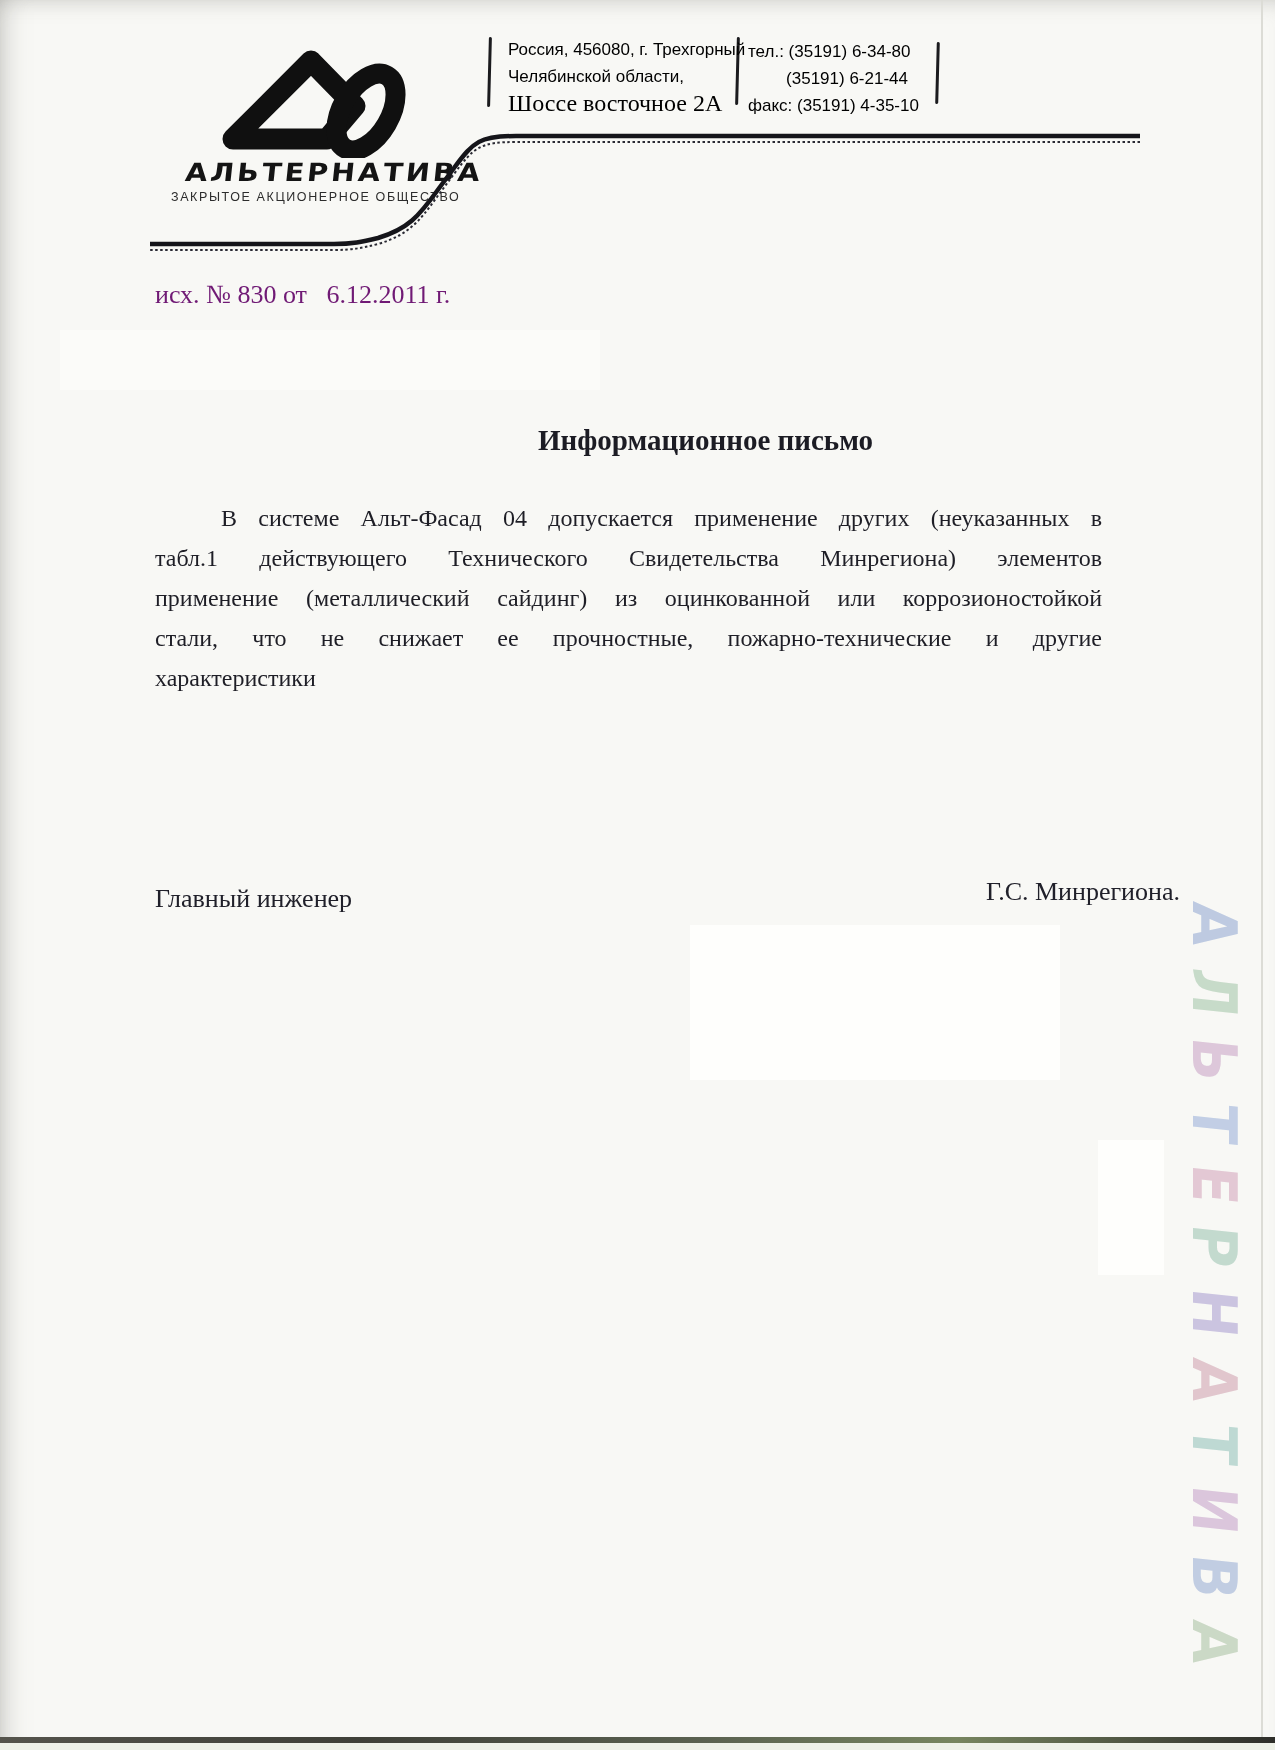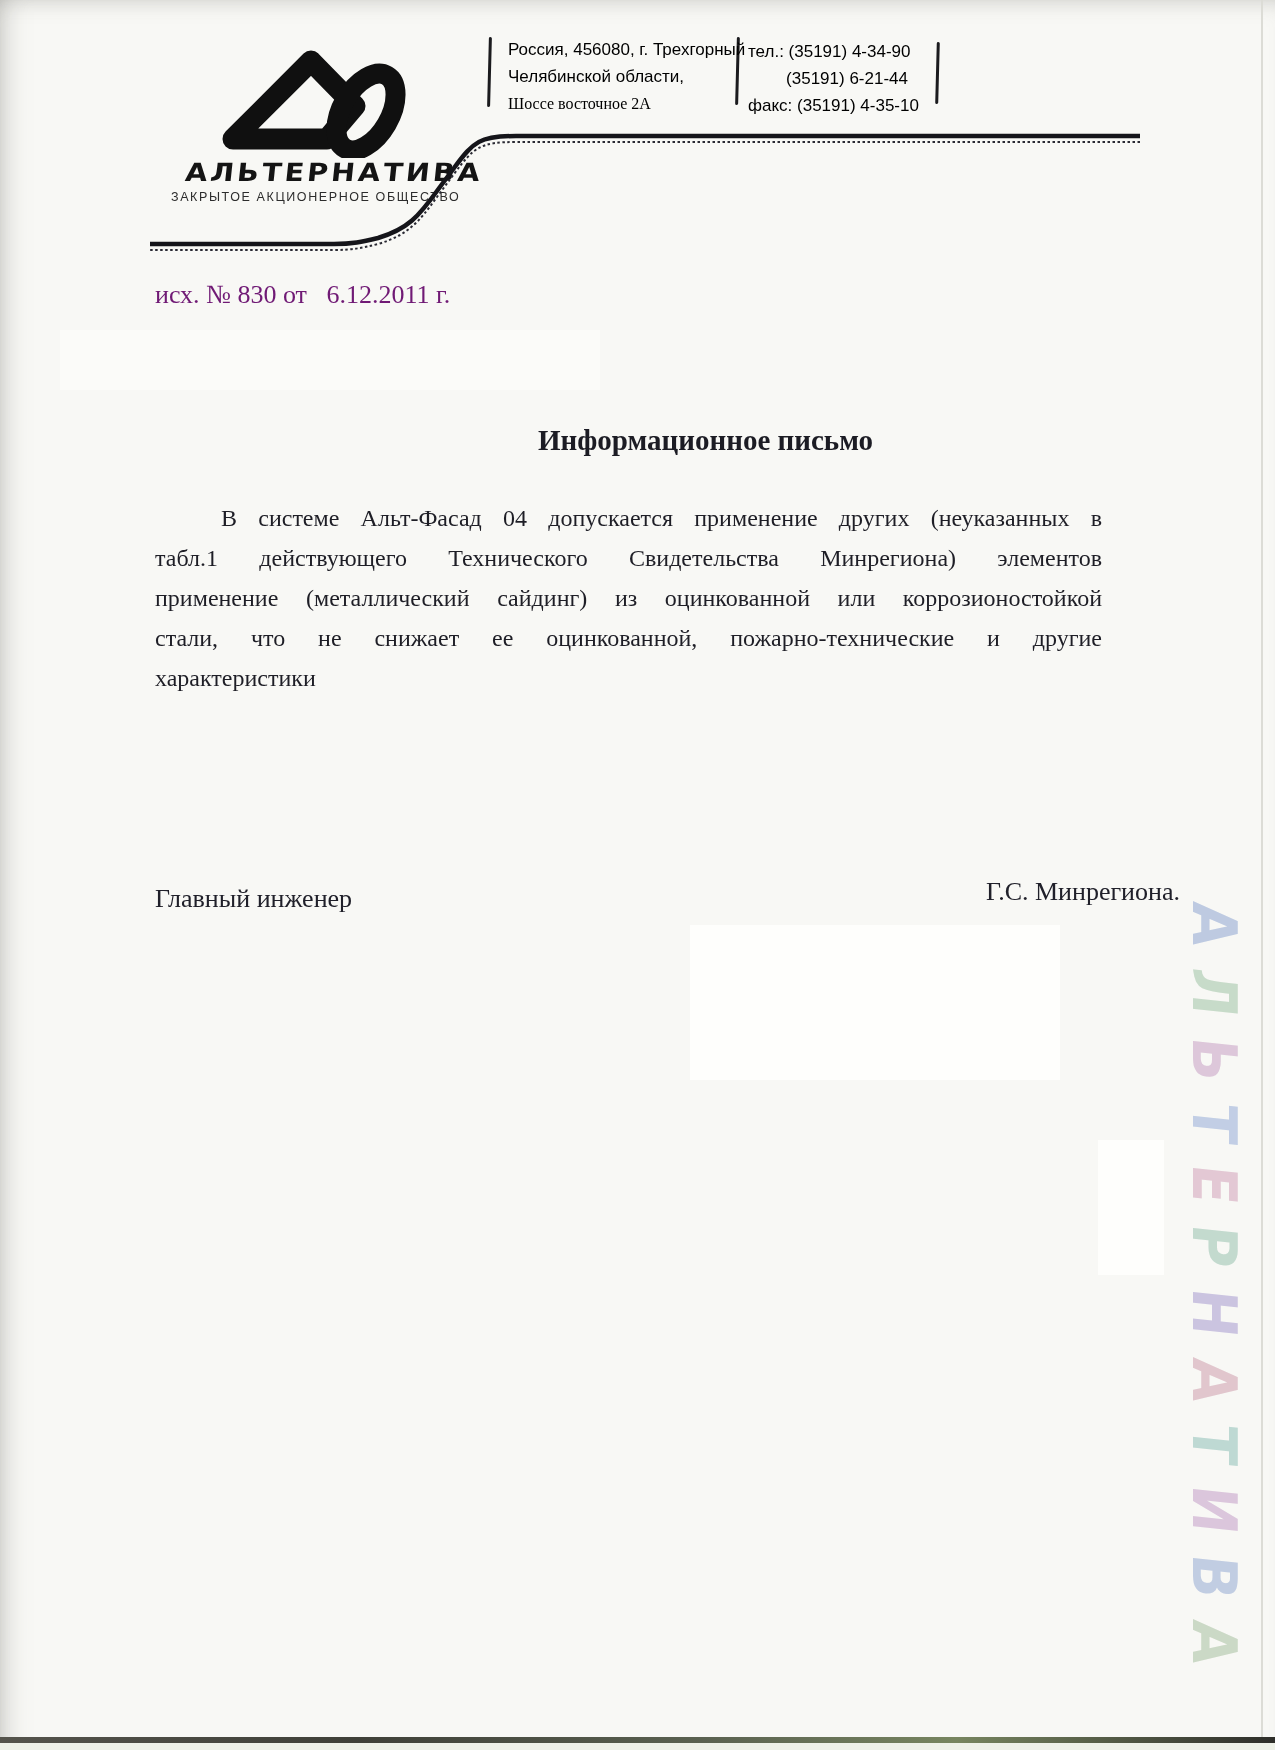--- a/index.html
+++ b/index.html
@@ -48,21 +48,21 @@
   .hdr-divider.d1 { left: 488px; top: 37px; height: 70px; }
   .hdr-divider.d2 { left: 736px; top: 37px; height: 68px; }
   .hdr-divider.d3 { left: 936px; top: 42px; height: 62px; }
   .hdr-col {
     position: absolute;
     font-family: "Liberation Sans", sans-serif;
     font-size: 17px; line-height: 27px; color: #000000;
     white-space: nowrap;
   }
   .hdr-address { left: 508px; top: 36px; }
-  .hdr-address .serif-line { font-family: "Liberation Serif", serif; font-size: 16px; }
+  .hdr-address .serif-line { font-family: "Liberation Serif", serif; font-size: 24px; }
   .hdr-phones { left: 748px; top: 38px; width: 160px; text-align: right; }
   .hdr-web { left: 953px; top: 44px; line-height: 28px; }
 
   .swoosh { position: absolute; left: 148px; top: 128px; }
 
   
   .ref-line {
     position: absolute; left: 155px; top: 280px;
     font-size: 26px; white-space: pre; color: #701a75;
   }
@@ -118,40 +118,40 @@
   <div class="hdr-divider d2"></div>
   <div class="hdr-divider d3"></div>
 
   <div class="hdr-col hdr-address">
     <div>Россия, 456080, г. Трехгорный</div>
     <div>Челябинской области,</div>
     <div class="serif-line">Шоссе восточное 2А</div>
   </div>
 
   <div class="hdr-col hdr-phones">
-    <div>тел.:  (35191) 4-34-90</div>
+    <div>тел.:  (35191) 6-34-80</div>
     <div>(35191) 6-21-44</div>
     <div>факс: (35191) 4-35-10</div>
   </div>
 
 
   <svg class="swoosh" width="992" height="132" viewBox="0 0 992 132">
     <path d="M 992 8 L 368 8 C 332 8 326 13 306 40 L 289 63 C 271 88 260 101 230 110 C 214 114 204 116 186 116 L 2 116" fill="none" stroke="#15151a" stroke-width="4.5"></path>
     <path d="M 992 8 L 368 8 C 332 8 326 13 306 40 L 289 63 C 271 88 260 101 230 110 C 214 114 204 116 186 116 L 2 116" fill="none" stroke="#2a2a33" stroke-width="2" stroke-dasharray="2.5 2.5" transform="translate(0 6)"></path>
   </svg>
 
   <div class="ref-line">исх. № 830 от   6.12.2011 г.</div>
 
   <div class="title">Информационное письмо</div>
 
   <div class="body-text">
     <div class="jline first">В системе Альт-Фасад 04 допускается применение других (неуказанных в</div>
     <div class="jline">табл.1 действующего Технического Свидетельства Минрегиона) элементов</div>
     <div class="jline">применение (металлический сайдинг) из оцинкованной или коррозионостойкой</div>
-    <div class="jline">стали, что не снижает ее оцинкованной, пожарно-технические и другие</div>
+    <div class="jline">стали, что не снижает ее прочностные, пожарно-технические и другие</div>
     <div class="lastline">характеристики</div>
   </div>
 
   <div class="signature-row">
     <span class="sig-role">Главный инженер</span>
     <span class="sig-name">Г.С. Минрегиона.</span>
   </div>
 
   <div class="watermark">
       <span style="color: rgb(143, 166, 210);">А</span>

